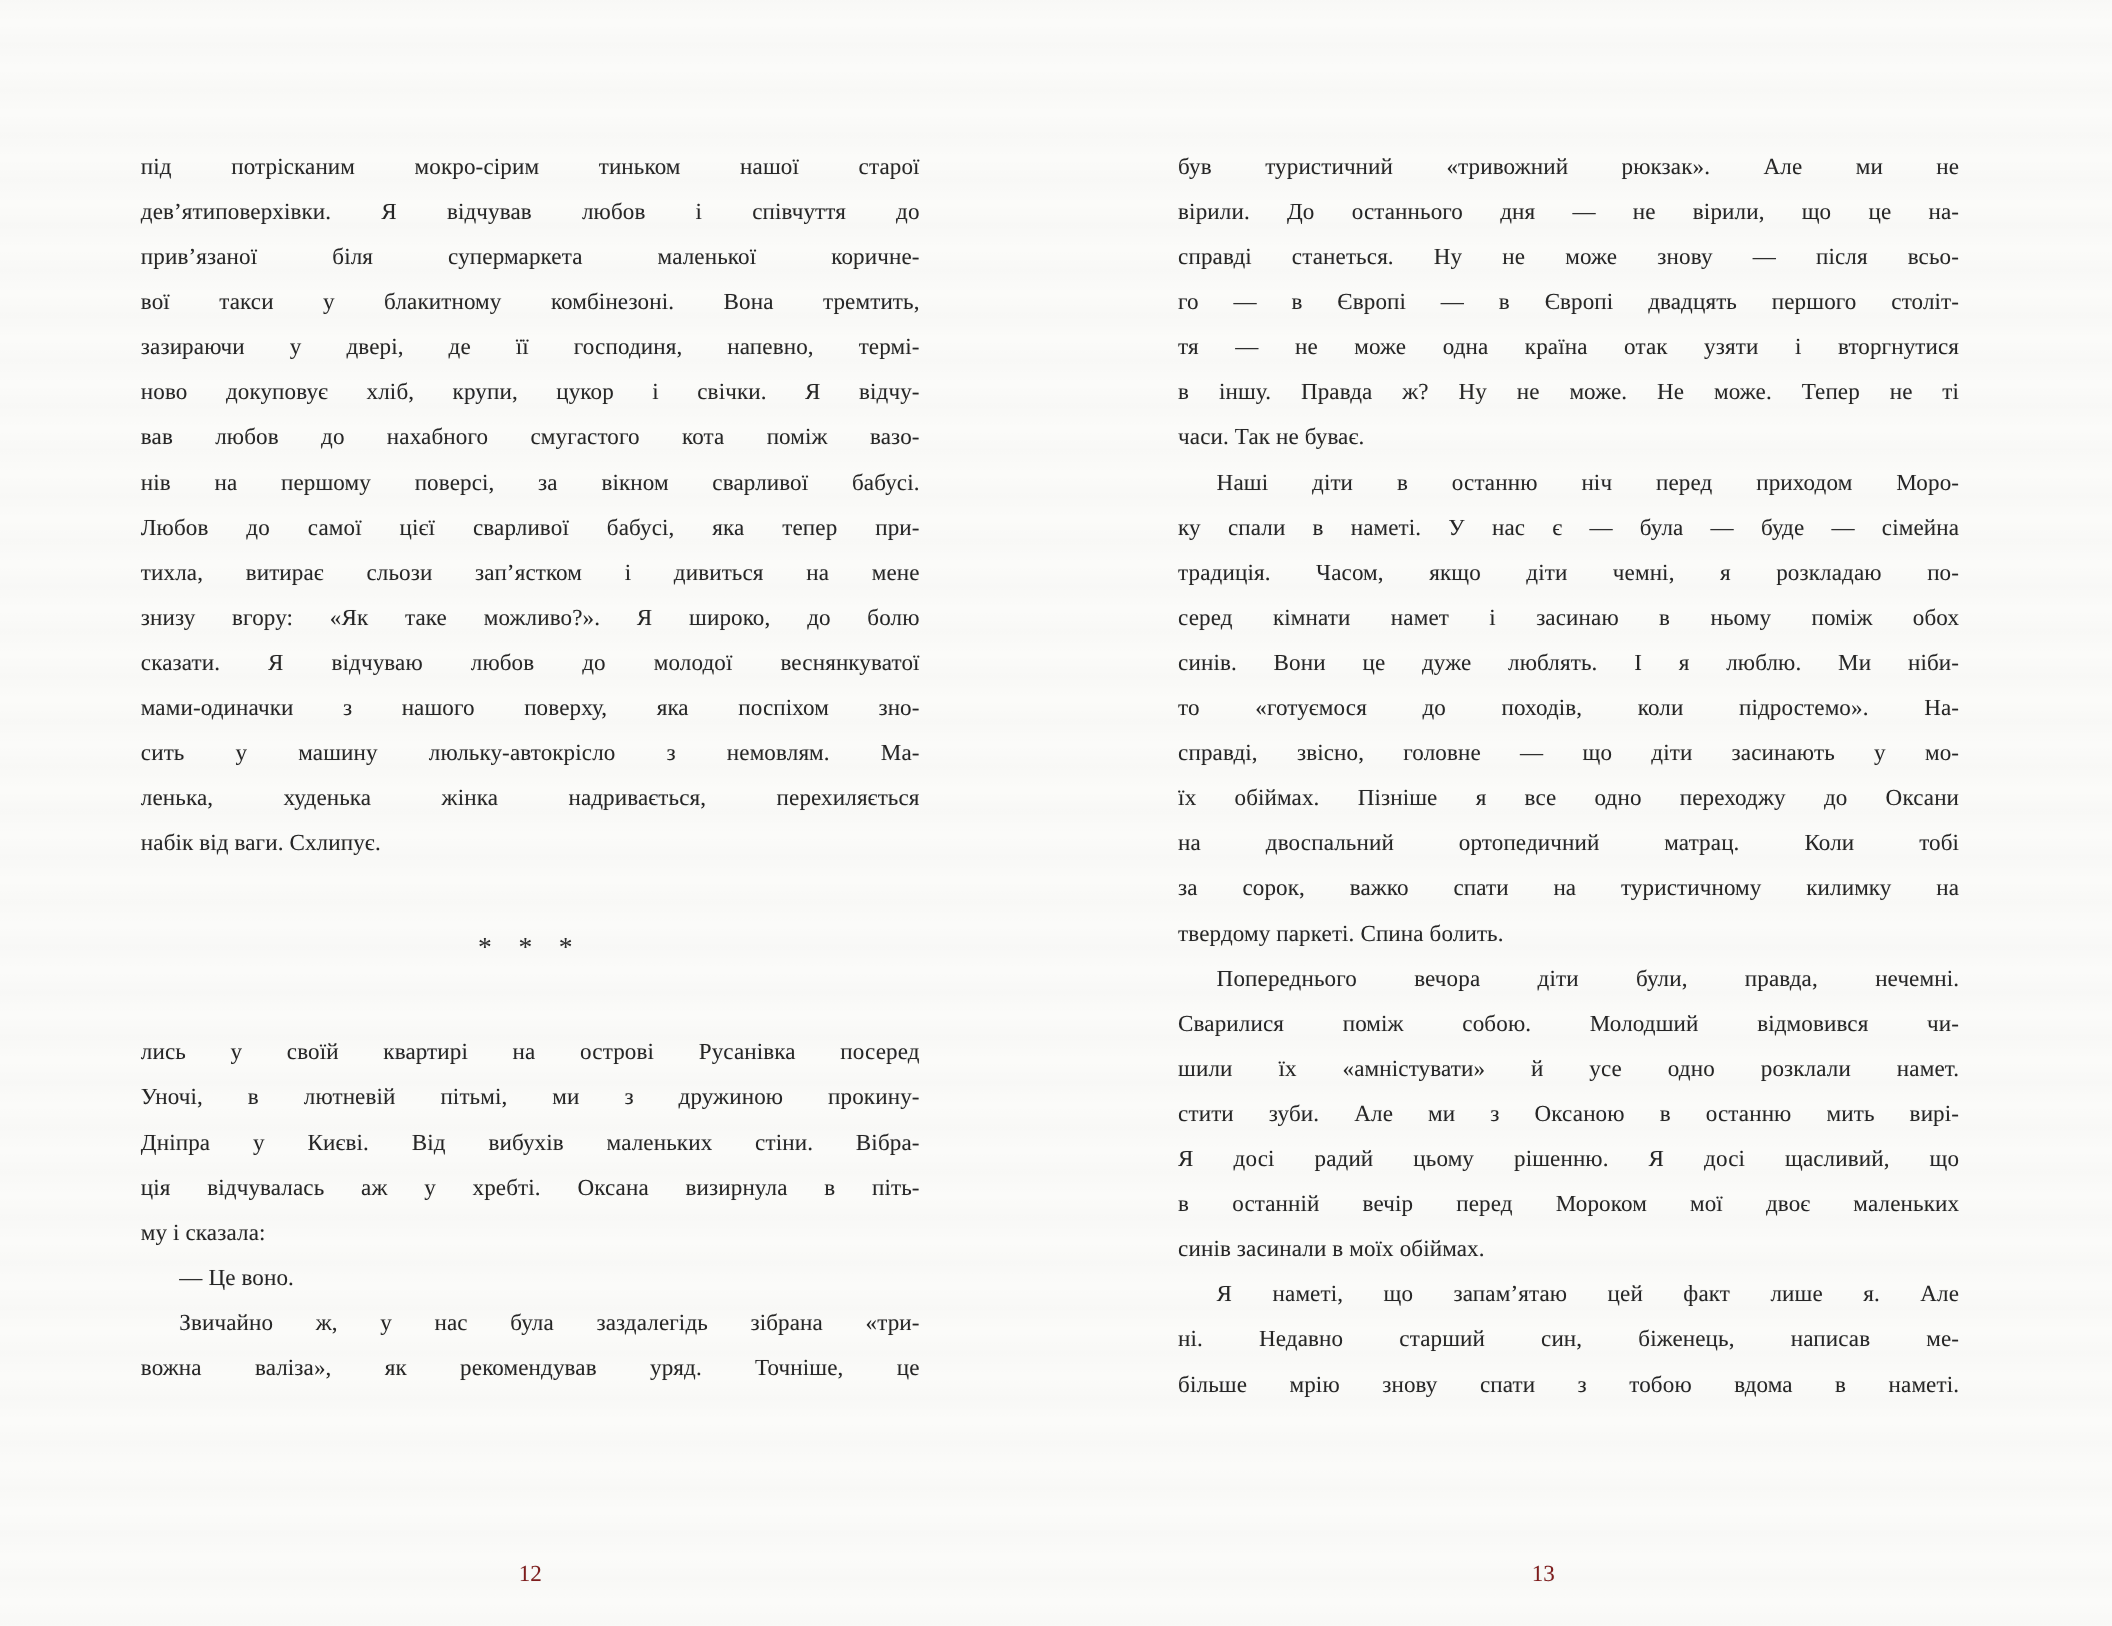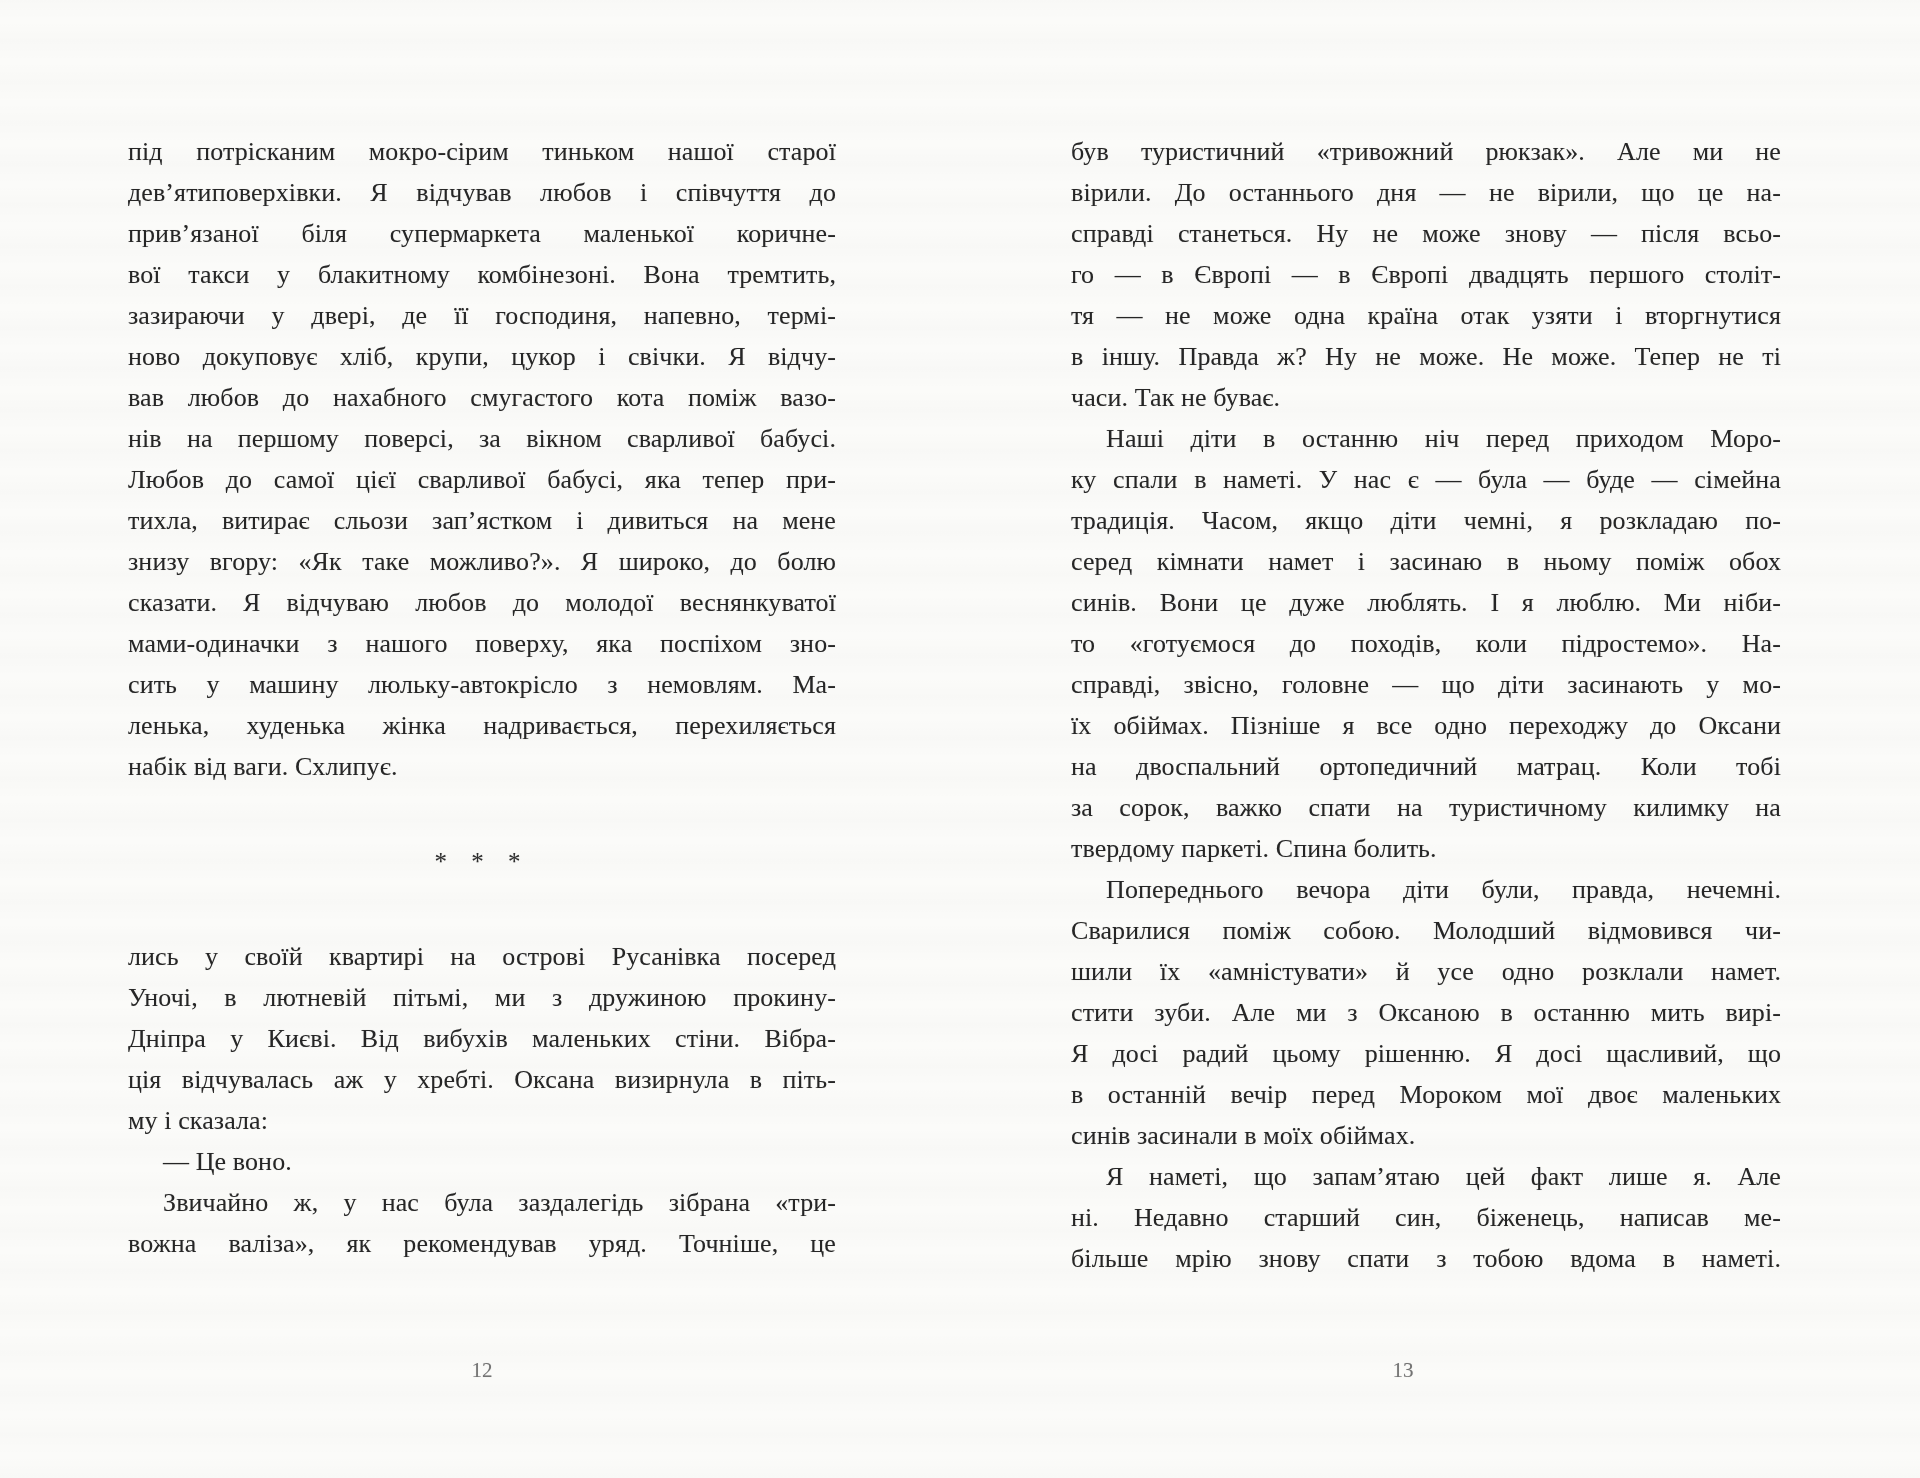--- a/index.html
+++ b/index.html
@@ -19,21 +19,21 @@
     color: #262626;
   }
   .book { position: absolute; inset: 0; }
   .text-col {
     position: absolute;
     top: 131px;
   }
   .text-col.left  { left: 128px;  width: 708px; }
   .text-col.right { left: 1048px; width: 710px; margin-left: 23px; }
   .line {
-    font-size: 26px;
+    font-size: 21px;
     line-height: 41px;
     height: 41px;
     letter-spacing: 0.1px;
     white-space: nowrap;
     text-shadow: 0 0 1px rgba(45,45,45,0.18);
   }
   .line.just {
     white-space: normal;
     text-align: justify;
     text-align-last: justify;
@@ -44,24 +44,24 @@
     text-align: center;
     font-size: 25px;
     line-height: 41px;
     letter-spacing: 9px;
     margin: 54px 0 54px 0;
     color: #2e2e2e;
     text-shadow: 0 0 1px rgba(45,45,45,0.18);
   }
   .folio {
     position: absolute;
-    top: 1355px;
+    top: 1415px;
     font-size: 21px;
     line-height: 30px;
-    color: #737373;
+    color: #7f1d1d;
     text-align: center;
     text-shadow: 0 0 1px rgba(45,45,45,0.2);
   }
   .folio.left  { left: 128px;  width: 708px; }
   .folio.right { left: 1048px; width: 710px; }
 </style>
 </head>
 <body>
 
 <div class="book">

